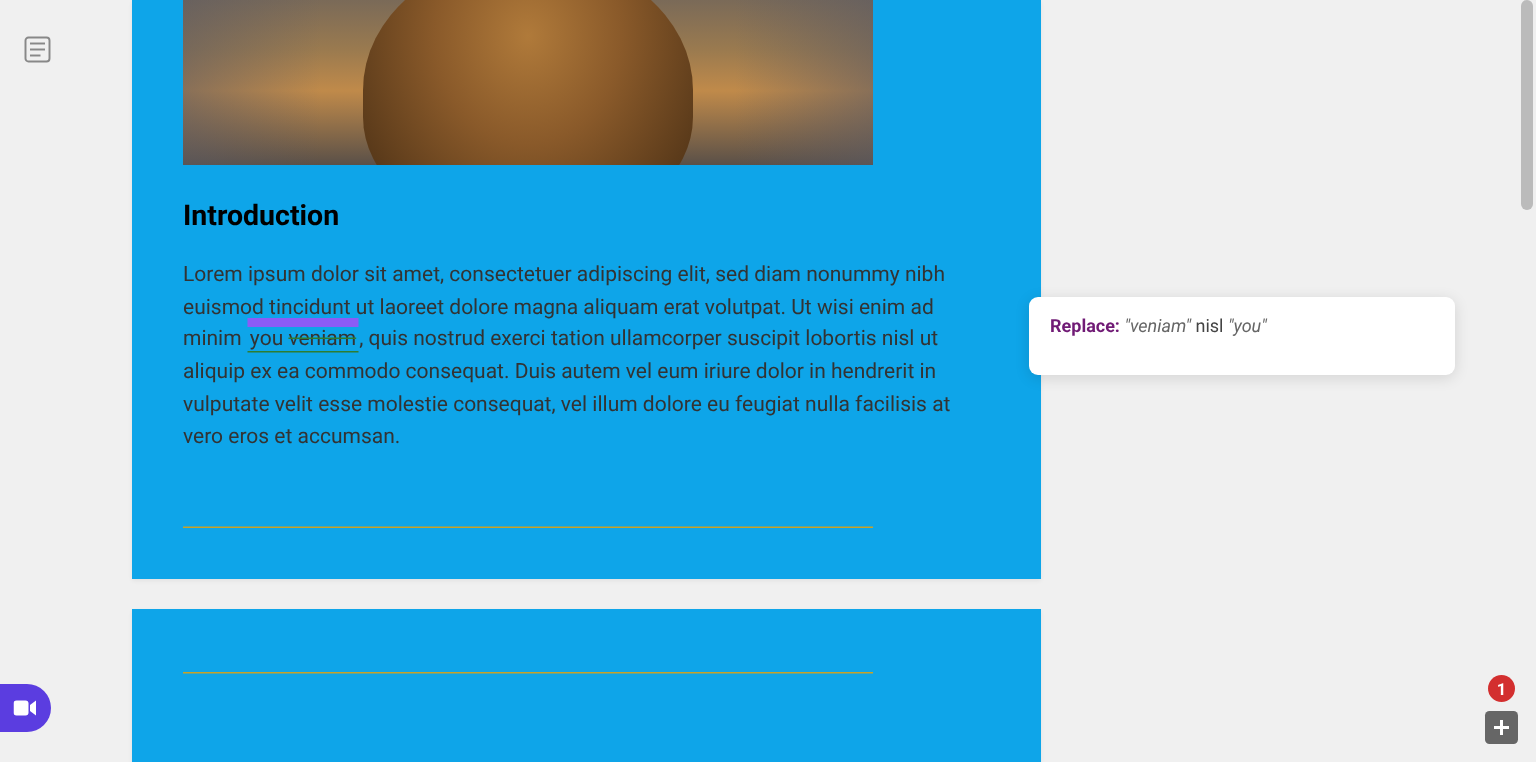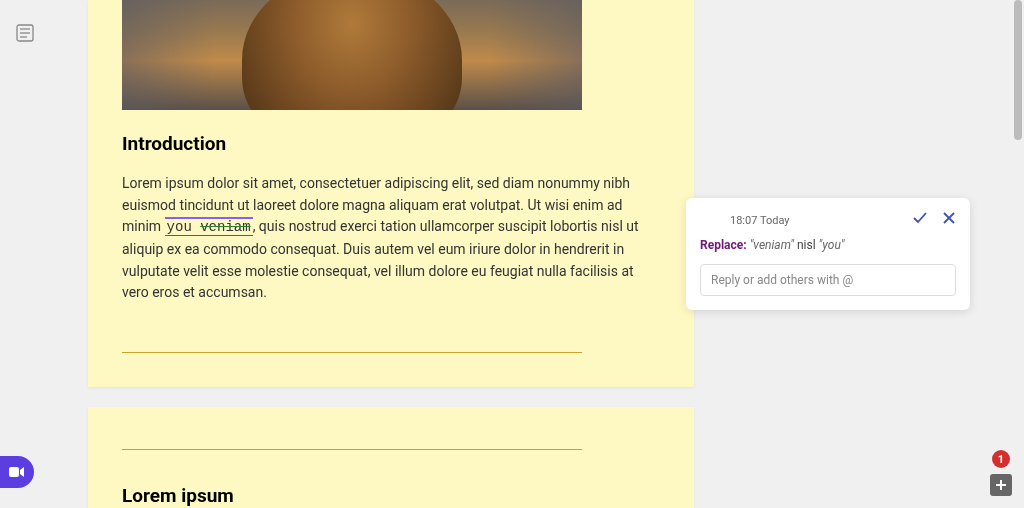--- a/index.html
+++ b/index.html
@@ -21,21 +21,21 @@
     }
     .document-area {
       position: absolute;
       left: 88px;
       top: 0;
       width: 608px;
       height: 508px;
       overflow: visible;
     }
     .page {
-      background: #fef9c3;
+      background: #0ea5e9;
       width: 606px;
       padding: 0 34px 34px 34px;
       margin-bottom: 20px;
       box-shadow: 0 1px 3px rgba(0,0,0,0.06);
     }
     .page-1 { min-height: 372px; }
     .page-2 { min-height: 200px; padding-top: 34px;}
     .hero-image {
       width: 460px;
       height: 110px;
@@ -65,23 +65,22 @@
       margin-bottom: 18px;
     }
     p.body-text {
       font-size: 14px;
       line-height: 1.55;
       color: #333;
     }
     .track-change {
       position: relative;
       border-bottom: 1px solid #2e7d32;
-      border-top: 2px solid #8b5cf6;
+      border-top: 6px solid #8b5cf6;
       padding: 0 2px;
-      font-family: Liberation Mono, monospace;
     }
     .strike-replace {
       text-decoration: line-through;
       text-decoration-color: #2e7d32;
     }
     .hr-gold {
       border: none;
       border-top: 1px solid #c9a227;
       margin: 48px 0 0 0;
       width: 460px;
@@ -191,46 +190,29 @@
 <div class="document-area">
   <div class="page page-1">
     <div class="hero-image"></div>
     <h2 class="intro-heading">Introduction</h2>
     <p class="body-text"><span>Lorem ipsum dolor sit amet, consectetuer adipiscing elit, sed diam nonummy nibh euismod tincidunt ut laoreet dolore magna aliquam erat volutpat. Ut wisi enim ad minim </span><span class="track-change"><span>you</span> <span class="strike-replace">veniam</span></span><span>, quis nostrud exerci tation ullamcorper suscipit lobortis nisl ut aliquip ex ea commodo consequat. Duis autem vel eum iriure dolor in hendrerit in vulputate velit esse molestie consequat, vel illum dolore eu feugiat nulla facilisis at vero eros et accumsan.</span></p>
     <hr class="hr-gold">
   </div>
 
   <div class="page page-2">
     <hr class="hr-gold" style="margin-top:8px; margin-bottom:34px;">
-    <h2 class="intro-heading">Lorem ipsum</h2>
 
   </div>
 </div>
 
 <div class="suggestion-card">
-  <div class="suggestion-header">
-    <span class="timestamp">18:07 Today</span>
-    <div class="action-icons">
-      <span>
-        <svg width="16" height="16" viewBox="0 0 16 16">
-            <path d="M2 8 L6 12 L14 3" fill="none" stroke="#3f51b5" stroke-width="1.8"></path>
-          </svg>
-      </span>
-      <span>
-        <svg width="14" height="14" viewBox="0 0 14 14">
-            <path d="M2 2 L12 12 M12 2 L2 12" fill="none" stroke="#3f51b5" stroke-width="1.8"></path>
-          </svg>
-      </span>
-    </div>
-  </div>
   <div class="suggestion-body">
     <span class="lbl">Replace:</span>
     <span class="quoted">"veniam"</span><span> nisl </span><span class="quoted">"you"</span>
   </div>
-  <div class="reply-input">Reply or add others with @</div>
 </div>
 
 <div class="fab-video">
   <svg width="16" height="12" viewBox="0 0 16 12">
       <rect x="0" y="1" width="10" height="10" rx="2" fill="#fff"></rect>
       <path d="M11 4 L15 1 L15 11 L11 8 Z" fill="#fff"></path>
     </svg>
 </div>
 
 <div class="bottom-right">

